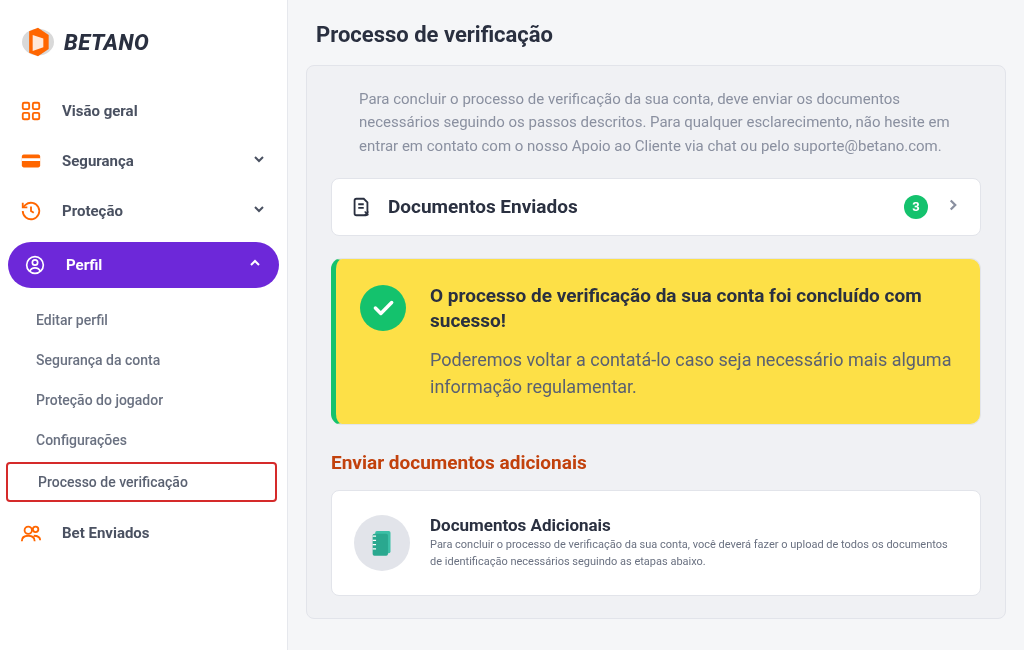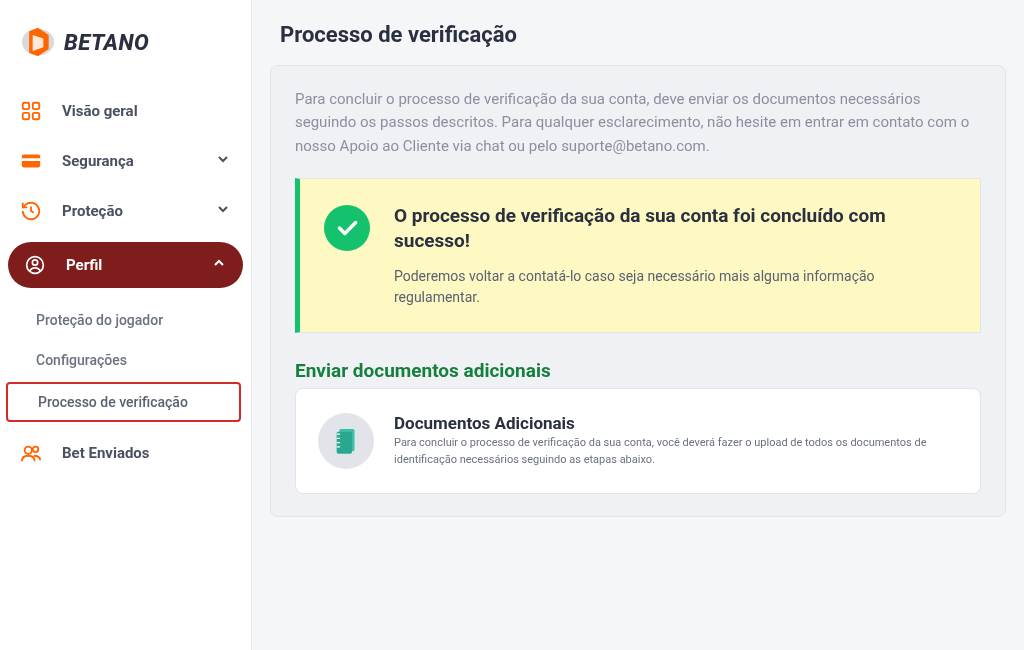--- a/index.html
+++ b/index.html
@@ -6,21 +6,21 @@
   body {
     font-family: -apple-system, BlinkMacSystemFont, "Segoe UI", Roboto, Arial, sans-serif;
     background: #f8f9fa;
     color: #2a3040;
     width: 1024px;
     height: 650px;
     overflow: hidden;
     display: flex;
   }
   .sidebar {
-    width: 252px;
+    width: 288px;
     background: #fff;
     border-right: 1px solid #e6e8ed;
     display: flex;
     flex-direction: column;
     padding-top: 10px;
   }
   .logo-wrap {
     padding: 16px 20px 28px 20px;
     display: flex;
     align-items: center;
@@ -45,21 +45,21 @@
     gap: 20px;
     color: #4a5161;
     font-weight: 700;
     font-size: 15px;
     cursor: pointer;
   }
   .nav-item .chev {
     margin-left: auto;
   }
   .nav-item.active-parent {
-    background: #7f1d1d;
+    background: #6d28d9;
     color: #fff;
     border-radius: 999px;
     margin: 6px 8px;
     padding: 12px 16px;
   }
   .subnav {
     padding: 6px 0 4px 0;
   }
   .sub-item {
     padding: 12px 20px 12px 36px;
@@ -102,20 +102,21 @@
     background: #f0f1f4;
     border: 1px solid #e2e4ea;
     border-radius: 8px;
     padding: 22px 24px;
   }
   .intro-text {
     color: #8a90a0;
     font-size: 15px;
     line-height: 1.55;
     margin-bottom: 20px;
+    margin-left: 28px;
   }
   .card-row {
     background: #fff;
     border: 1px solid #e2e4ea;
     border-radius: 8px;
     padding: 16px 18px;
     display: flex;
     align-items: center;
     gap: 16px;
     margin-bottom: 22px;
@@ -133,24 +134,24 @@
     width: 24px;
     height: 24px;
     border-radius: 50%;
     display: flex;
     align-items: center;
     justify-content: center;
     font-size: 13px;
     font-weight: 700;
   }
   .success-card {
-    background: #fef9c3;
+    background: #fde047;
     border: 1px solid #e2e4ea;
     border-left: 5px solid #14c26d;
-    border-radius: 0;
+    border-radius: 11px;
     padding: 24px 28px 24px 24px;
     display: flex;
     align-items: flex-start;
     gap: 24px;
     margin-bottom: 26px;
   }
   .check-circle {
     width: 46px;
     height: 46px;
     background: #14c26d;
@@ -163,28 +164,28 @@
   }
   .success-title {
     font-size: 19px;
     font-weight: 700;
     color: #2a3040;
     line-height: 1.35;
     margin-bottom: 12px;
   }
   .success-sub {
     color: #5a6171;
-    font-size: 14px;
+    font-size: 18px;
     line-height: 1.5;
   }
   .section-title {
     font-size: 19px;
     font-weight: 700;
-    color: #15803d;
-    margin-bottom: 6px;
+    color: #c2410c;
+    margin-bottom: 16px;
   }
   .add-docs-card {
     background: #fff;
     border: 1px solid #e2e4ea;
     border-radius: 8px;
     padding: 24px 22px;
     display: flex;
     align-items: flex-start;
     gap: 20px;
   }
@@ -278,20 +279,22 @@
     </span>
     <span>Perfil</span>
     <span class="chev">
       <svg width="16" height="16" viewBox="0 0 24 24" fill="none" stroke="#fff" stroke-width="3">
           <path d="M6 15l6-6 6 6"></path>
         </svg>
     </span>
   </div>
 
   <div class="subnav">
+    <div class="sub-item">Editar perfil</div>
+    <div class="sub-item">Segurança da conta</div>
     <div class="sub-item">Proteção do jogador</div>
     <div class="sub-item">Configurações</div>
     <div class="sub-item active">Processo de verificação</div>
   </div>
 
   <div class="nav-item">
     <span class="icon-box">
       <svg width="22" height="22" viewBox="0 0 24 24" fill="none" stroke="#FF6600" stroke-width="2">
         <circle cx="9" cy="9" r="4"></circle>
           <path d="M2 21c0-4 3-6 7-6s7 2 7 6"></path>
@@ -304,20 +307,36 @@
 </aside>
 
 <main class="main">
   <div class="page-header">
     <h1 class="page-title">Processo de verificação</h1>
   </div>
 
   <div class="content">
     <p class="intro-text">Para concluir o processo de verificação da sua conta, deve enviar os documentos necessários seguindo os passos descritos. Para qualquer esclarecimento, não hesite em entrar em contato com o nosso Apoio ao Cliente via chat ou pelo suporte@betano.com.</p>
 
+    <div class="card-row">
+      <span class="icon-box">
+        <svg width="24" height="24" viewBox="0 0 24 24" fill="none" stroke="#2a3040" stroke-width="2">
+          <path d="M7 3h8l4 4v12a2 2 0 0 1-2 2H7a2 2 0 0 1-2-2V5a2 2 0 0 1 2-2z"></path>
+          <path d="M9 9h6M9 13h6"></path>
+          <path d="M16 17l4 4M20 17l-4 4" stroke-width="1.6"></path>
+        </svg>
+      </span>
+      <span class="title">Documentos Enviados</span>
+      <span class="badge">3</span>
+      <span>
+        <svg width="18" height="18" viewBox="0 0 24 24" fill="none" stroke="#8a90a0" stroke-width="3">
+            <path d="M9 6l6 6-6 6"></path>
+          </svg>
+      </span>
+    </div>
 
     <div class="success-card">
       <div class="check-circle">
         <svg width="26" height="26" viewBox="0 0 24 24" fill="none" stroke="#fff" stroke-width="3.2" stroke-linecap="round" stroke-linejoin="round">
             <path d="M5 12l5 5L20 7"></path>
           </svg>
       </div>
       <div>
         <div class="success-title">O processo de verificação da sua conta foi concluído com sucesso!</div>
         <div class="success-sub">Poderemos voltar a contatá-lo caso seja necessário mais alguma informação regulamentar.</div>

